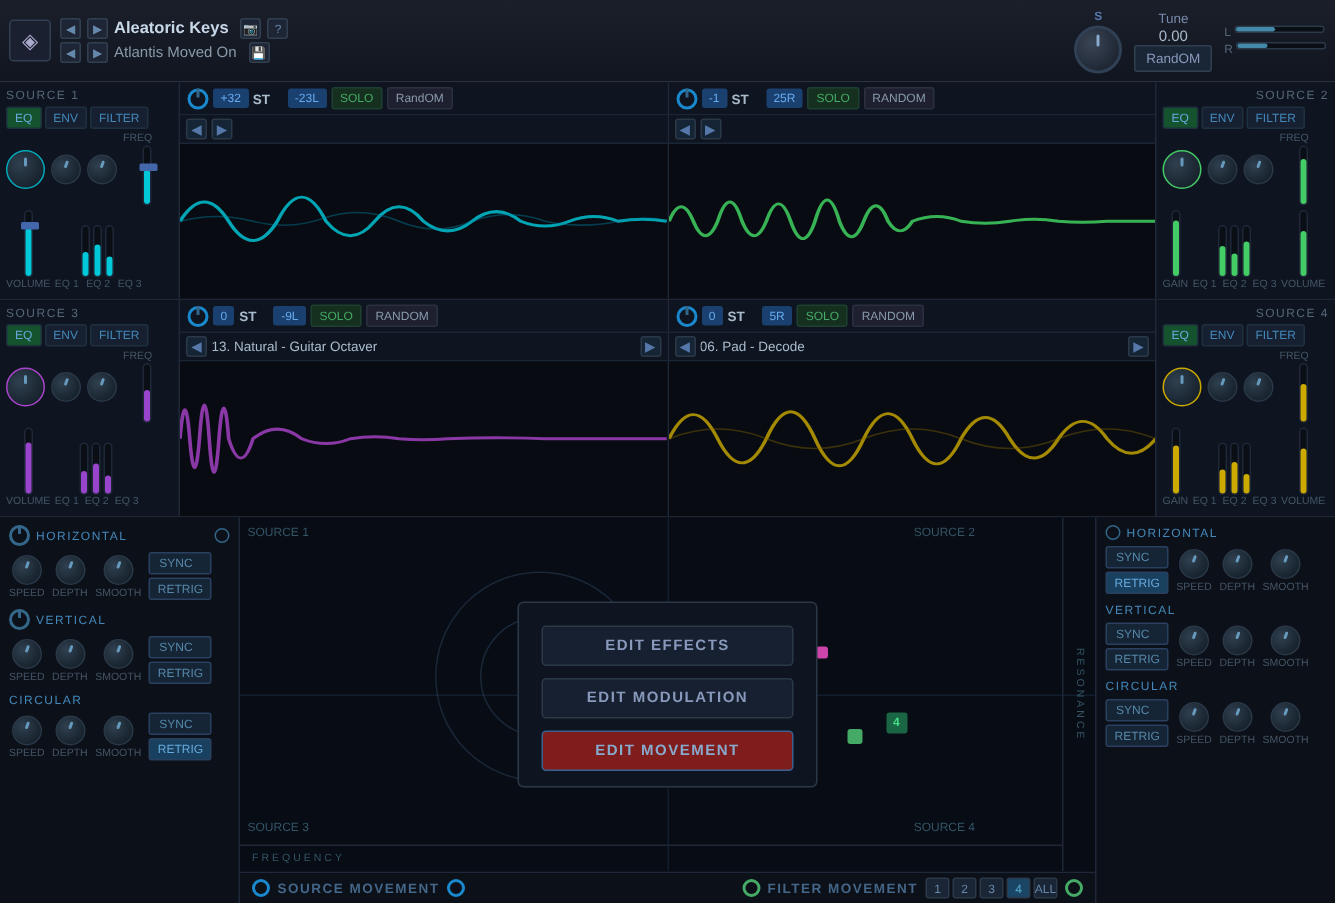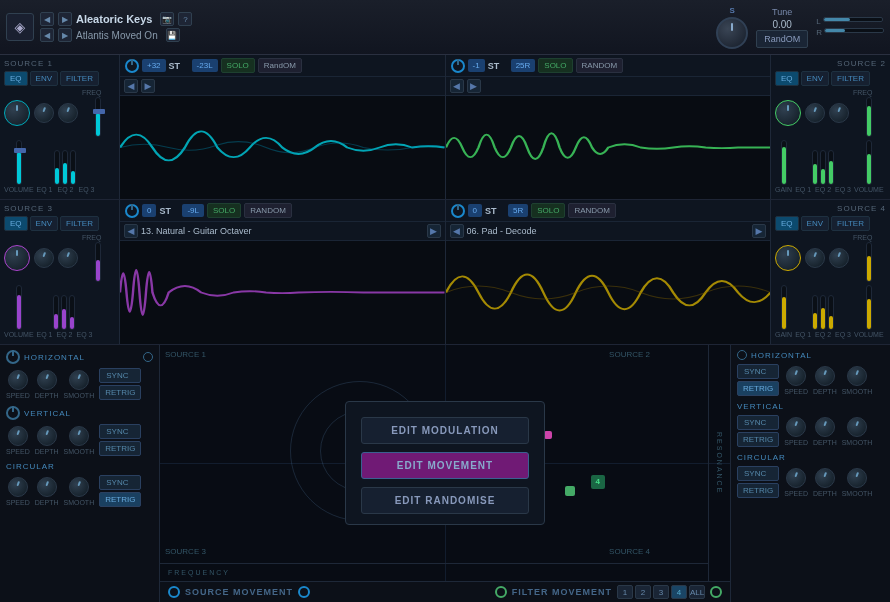--- a/index.html
+++ b/index.html
@@ -149,21 +149,21 @@
     .source-tab {
       padding: 2px 5px;
       font-size: 8px;
       background: #162030;
       border: 1px solid #1e3040;
       border-radius: 2px;
       color: #4488bb;
       cursor: pointer;
     }
     .source-tab.active {
-      background: #0c4a6e;
+      background: #14532d;
       color: #66aadd;
     }
     .knobs-row {
       display: flex;
       gap: 4px;
       align-items: center;
     }
     .knob-sm {
       width: 20px; height: 20px;
       border-radius: 50%;
@@ -464,21 +464,21 @@
       text-align: center;
       background: #162030;
       border: 1px solid #2a3848;
       border-radius: 3px;
       color: #8899bb;
       cursor: pointer;
       text-transform: uppercase;
       letter-spacing: 1px;
     }
     .menu-btn.active {
-      background: #701a75;
+      background: #7f1d1d;
       border-color: #3a6090;
       color: #88aacc;
     }
 
     
     .bottom-controls {
       display: flex;
       align-items: center;
       justify-content: space-between;
       padding: 3px 8px;
@@ -966,23 +966,23 @@
 
         <div style="position:absolute;right:0;top:0;bottom:0;width:22px;display:flex;align-items:center;justify-content:center;border-left:1px solid #1e2838;">
           <span style="writing-mode:vertical-rl;font-size:7px;color:#335566;text-transform:uppercase;letter-spacing:2px;">RESONANCE</span>
         </div>
 
         <div style="position:absolute;bottom:0;left:0;right:22px;height:18px;display:flex;align-items:center;padding-left:8px;border-top:1px solid #1e2838;">
           <span style="font-size:7px;color:#335566;text-transform:uppercase;letter-spacing:2px;">FREQUENCY</span>
         </div>
 
         <div class="center-menu">
+          <button class="menu-btn">EDIT EFFECTS</button>
           <button class="menu-btn">EDIT MODULATION</button>
           <button class="menu-btn active">EDIT MOVEMENT</button>
-          <button class="menu-btn">EDIT RANDOMISE</button>
         </div>
       </div>
 
       <div class="bottom-controls">
         <div style="display:flex;align-items:center;gap:5px;">
           <div class="refresh-icon" style="border-color:#1a88cc;"></div>
           <span style="font-size:9px;font-weight:bold;color:#446688;letter-spacing:1px;text-transform:uppercase;">SOURCE MOVEMENT</span>
           <div class="refresh-icon" style="border-color:#1a88cc;"></div>
         </div>
         <div style="display:flex;align-items:center;gap:5px;">

